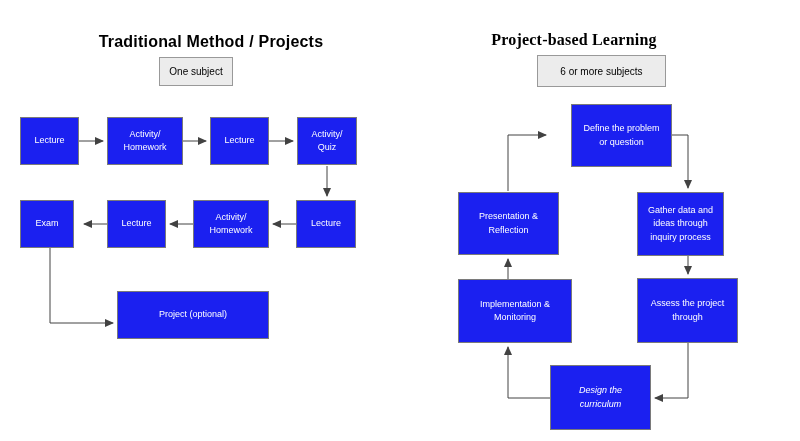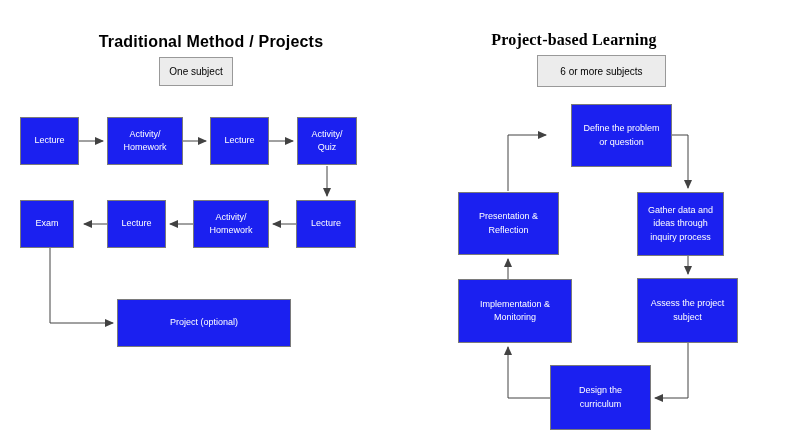--- a/index.html
+++ b/index.html
@@ -105,33 +105,33 @@
   <div class="node" style="left:107px; top:117px; width:76px; height:48px;">Activity/
 Homework</div>
   <div class="node" style="left:210px; top:117px; width:59px; height:48px;">Lecture</div>
   <div class="node" style="left:297px; top:117px; width:60px; height:48px;">Activity/
 Quiz</div>
   <div class="node" style="left:20px; top:200px; width:54px; height:48px;">Exam</div>
   <div class="node" style="left:107px; top:200px; width:59px; height:48px;">Lecture</div>
   <div class="node" style="left:193px; top:200px; width:76px; height:48px;">Activity/
 Homework</div>
   <div class="node" style="left:296px; top:200px; width:60px; height:48px;">Lecture</div>
-  <div class="node" style="left:117px; top:299px; width:174px; height:48px;">Project (optional)</div>
+  <div class="node" style="left:117px; top:291px; width:152px; height:48px;">Project (optional)</div>
 
   <div class="title" style="left:384px; top:31px; width:380px;font-family:Liberation Serif, serif;">Project-based Learning</div>
 
   <div class="subject" style="left:537px; top:55px; width:129px; height:32px;">6 or more subjects</div>
 
   <div class="node" style="left:571px; top:104px; width:101px; height:63px;">Define the problem
 or question</div>
   <div class="node" style="left:637px; top:192px; width:87px; height:64px;">Gather data and
 ideas through
 inquiry process</div>
   <div class="node" style="left:637px; top:278px; width:101px; height:65px;">Assess the project
-subject</div>
-  <div class="node" style="left:550px; top:365px; width:101px; height:65px;">Design the
+through</div>
+  <div class="node" style="left:550px; top:365px; width:101px; height:65px;font-style:italic;">Design the
 curriculum</div>
   <div class="node" style="left:458px; top:279px; width:114px; height:64px;">Implementation &amp;
 Monitoring</div>
   <div class="node" style="left:458px; top:192px; width:101px; height:63px;">Presentation &amp;
 Reflection</div>
 
 </div>
 
 </body></html>

